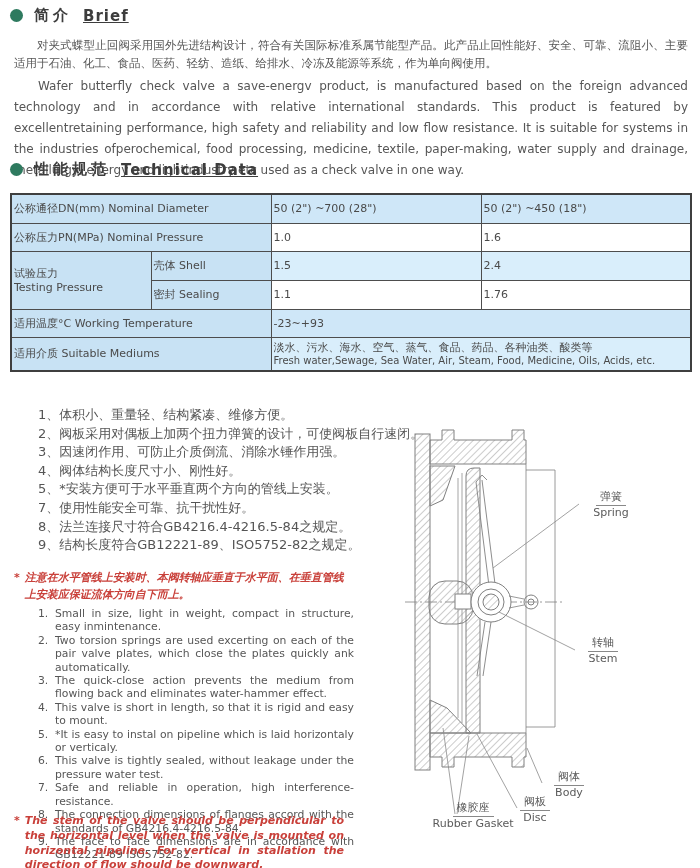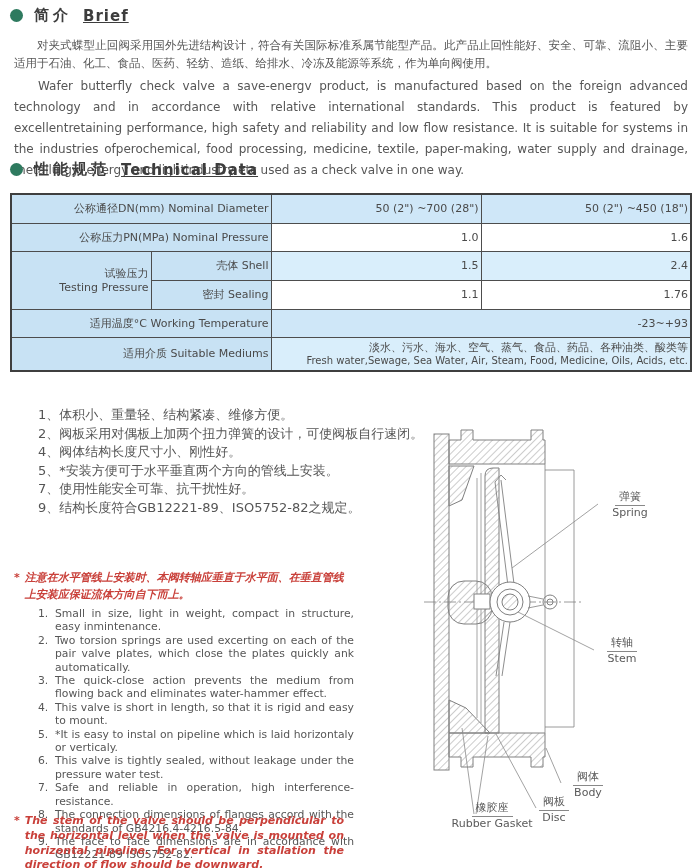--- a/index.html
+++ b/index.html
@@ -23,21 +23,21 @@
 
   
   .zh-para{position:absolute;left:14px;width:674px;margin:0;font-size:11.5px;line-height:18px;
            text-align:justify;color:#555;text-indent:2em;}
   .en-para{position:absolute;left:14px;width:674px;margin:0;font-size:12px;line-height:21px;
            text-align:justify;color:#565656;text-indent:2em;}
 
   
   .tech-table{position:absolute;left:10px;top:193px;width:680px;border-collapse:collapse;
               font-size:11px;color:#4a4a4a;table-layout:fixed;}
-  .tech-table td{border:1px solid #4d4d4d;text-align:right;vertical-align:middle;padding:1px 2px;}
+  .tech-table td{border:1px solid #4d4d4d;text-align:left;vertical-align:middle;padding:1px 2px;}
   .tech-table{border:2px solid #3f3f3f;}
   .lbl{background:var(--table-label-blue);}
   .cell-blue{background:var(--table-blue);}
   .cell-blue2{background:var(--table-blue-alt);}
   .cell-white{background:#ffffff;}
   .mediums div{line-height:13px;}
   .mediums .small{font-size:10px;}
 
   
   .zh-list{position:absolute;left:38px;top:406px;width:400px;font-size:13px;line-height:18.6px;color:#555;}
@@ -50,21 +50,21 @@
   .en-list{position:absolute;left:38px;top:607px;width:316px;font-size:10.8px;line-height:13.4px;color:#565656;}
   .en-item{display:flex;}
   .en-item .num{flex:none;width:17px;}
   .en-item .txt{flex:1;text-align:justify;}
 
   .note-en{position:absolute;left:14px;top:814px;width:330px;display:flex;gap:5px;
            color:var(--note-red);font-size:11px;font-weight:bold;font-style:italic;line-height:14.8px;}
   .note-en .txt{text-align:justify;}
 
   
-  .diagram{position:absolute;left:422px;top:418px;width:250px;height:440px;}
+  .diagram{position:absolute;left:403px;top:418px;width:250px;height:440px;}
   .diagram svg{position:absolute;left:0;top:0;}
   .dlabel{position:absolute;font-size:11px;color:#5a5a5a;text-align:center;line-height:14px;}
   .dlabel .zh{display:inline-block;border-bottom:1px solid #888;padding:0 4px 1px;}
   .dlabel .en{display:block;}
 </style>
 </head>
 <body>
 
 <div class="page">
 
@@ -125,23 +125,25 @@
         <div class="small">Fresh water,Sewage, Sea Water, Air, Steam, Food, Medicine, Oils, Acids, etc.</div>
       </td>
     </tr>
   </tbody>
     </table>
 
 
   <div class="zh-list">
     <div class="zh-item">1、体积小、重量轻、结构紧凑、维修方便。</div>
     <div class="zh-item">2、阀板采用对偶板上加两个扭力弹簧的设计，可使阀板自行速闭。</div>
+    <div class="zh-item">3、因速闭作用、可防止介质倒流、消除水锤作用强。</div>
     <div class="zh-item">4、阀体结构长度尺寸小、刚性好。</div>
     <div class="zh-item">5、*安装方便可于水平垂直两个方向的管线上安装。</div>
     <div class="zh-item">7、使用性能安全可靠、抗干扰性好。</div>
+    <div class="zh-item">8、法兰连接尺寸符合GB4216.4-4216.5-84之规定。</div>
     <div class="zh-item">9、结构长度符合GB12221-89、ISO5752-82之规定。</div>
   </div>
 
   <div class="note-zh">
     <span class="mark">*</span>
     <div class="txt">注意在水平管线上安装时、本阀转轴应垂直于水平面、在垂直管线上安装应保证流体方向自下而上。</div>
   </div>
 
   <div class="en-list">
     <div class="en-item">

